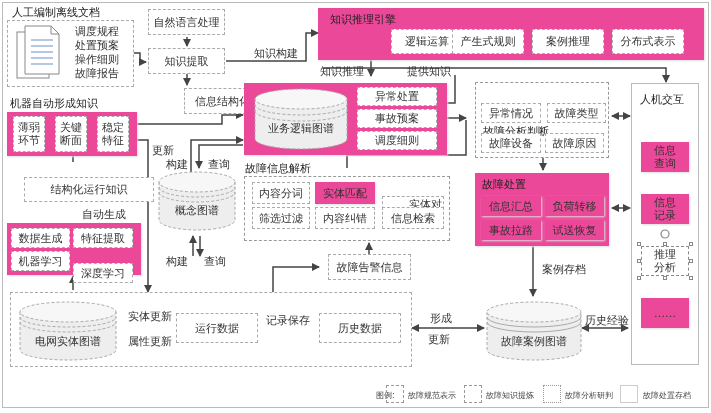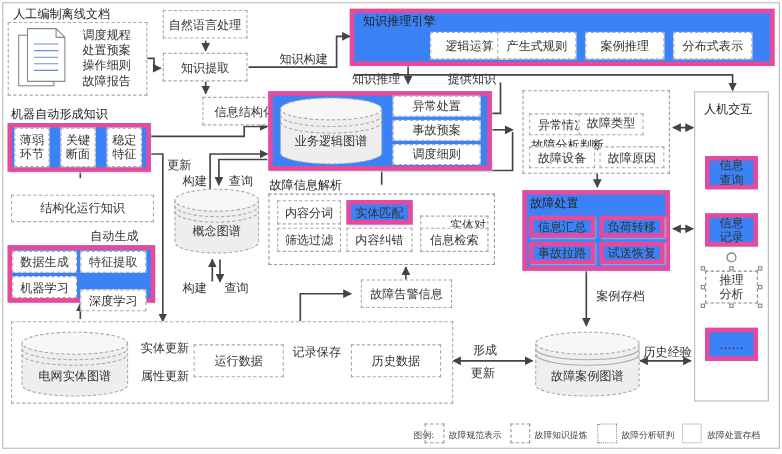--- a/index.html
+++ b/index.html
@@ -1,21 +1,21 @@
 <!DOCTYPE html>
 <html><head>
 <meta charset="utf-8">
 <style>
   html,body{margin:0;padding:0;background:#fff;}
   body{width:711px;height:413px;position:relative;overflow:hidden;font-family:"DejaVu Sans",sans-serif;color:#333;}
   .abs{position:absolute;box-sizing:border-box;}
   .frame{border:1px solid #bbb;}
   .dash{border:1px dashed #aaa;background:#fff;}
   .dashdot{border:1px dashed #999;background:#fff;}
-  .solid{border:4px solid #ec4899;background:#3b82f6;box-shadow:1px 1px 2px #ddd;}
+  .solid{border:4px solid #ec4899;background:#ec4899;box-shadow:1px 1px 2px #ddd;}
   .box{display:flex;align-items:center;justify-content:center;text-align:center;font-size:11px;line-height:13px;}
   .lbl{position:absolute;font-size:11px;white-space:nowrap;color:#333;}
   .title{position:absolute;font-size:11px;white-space:nowrap;color:#222;}
   svg.lines{position:absolute;left:0;top:0;width:711px;height:413px;pointer-events:none;}
   .cyl-text{font-size:11px;fill:#333;}
   .legend-text{font-size:8px;color:#444;position:absolute;white-space:nowrap;}
 </style>
 </head>
 <body>
 
@@ -114,21 +114,21 @@
 
 <div class="title" style="left:10px;top:96px;">机器自动形成知识</div>
 <div class="abs solid" style="left:7px;top:112px;width:130px;height:44px;"></div>
 <div class="abs dash box" style="left:13px;top:116px;width:32px;height:36px;white-space:pre;">薄弱
 环节</div>
 <div class="abs dash box" style="left:55px;top:116px;width:32px;height:36px;white-space:pre;">关键
 断面</div>
 <div class="abs dash box" style="left:97px;top:116px;width:32px;height:36px;white-space:pre;">稳定
 特征</div>
 
-<div class="abs dash box" style="left:10px;top:177px;width:130px;height:25px;">结构化运行知识</div>
+<div class="abs dash box" style="left:24px;top:177px;width:130px;height:25px;">结构化运行知识</div>
 <div class="lbl" style="left:82px;top:207px;">自动生成</div>
 
 <div class="abs solid" style="left:7px;top:223px;width:134px;height:52px;"></div>
 <div class="abs dash box" style="left:11px;top:228px;width:59px;height:20px;">数据生成</div>
 <div class="abs dash box" style="left:73px;top:228px;width:60px;height:20px;">特征提取</div>
 <div class="abs dash box" style="left:11px;top:251px;width:59px;height:20px;">机器学习</div>
 <div class="abs dash box" style="left:73px;top:251px;width:60px;height:20px;margin-top:12px;">深度学习</div>
 
 <div class="abs solid" style="left:318px;top:8px;width:386px;height:52px;"></div>
 <div class="title" style="left:330px;top:12px;">知识推理引擎</div>
@@ -164,21 +164,21 @@
 <div class="abs dash box" style="left:382px;top:196px;width:62px;height:29px;padding-left:25px;">实体对齐</div>
 <div class="abs dash box" style="left:252px;top:207px;width:58px;height:22px;">筛选过滤</div>
 <div class="abs dash box" style="left:315px;top:207px;width:60px;height:22px;">内容纠错</div>
 <div class="abs dash box" style="left:382px;top:207px;width:62px;height:22px;">信息检索</div>
 
 <div class="abs dash box" style="left:328px;top:254px;width:83px;height:26px;">故障告警信息</div>
 
 <div class="abs dashdot" style="left:475px;top:82px;width:134px;height:76px;"></div>
 <div class="title" style="left:483px;top:86px;margin-top:38px;">故障分析判断</div>
 <div class="abs dash box" style="left:481px;top:103px;width:60px;height:20px;">异常情况</div>
-<div class="abs dash box" style="left:526px;top:103px;width:59px;height:20px;font-family:Liberation Mono, monospace;">故障类型</div>
+<div class="abs dash box" style="left:547px;top:103px;width:59px;height:20px;">故障类型</div>
 <div class="abs dash box" style="left:481px;top:133px;width:60px;height:20px;">故障设备</div>
 <div class="abs dash box" style="left:545px;top:133px;width:59px;height:20px;">故障原因</div>
 
 <div class="abs solid" style="left:475px;top:173px;width:134px;height:73px;"></div>
 <div class="title" style="left:482px;top:177px;">故障处置</div>
 <div class="abs solid box" style="left:481px;top:196px;width:60px;height:20px;">信息汇总</div>
 <div class="abs solid box" style="left:545px;top:196px;width:59px;height:20px;">负荷转移</div>
 <div class="abs solid box" style="left:481px;top:220px;width:60px;height:20px;">事故拉路</div>
 <div class="abs solid box" style="left:545px;top:220px;width:59px;height:20px;">试送恢复</div>
 

